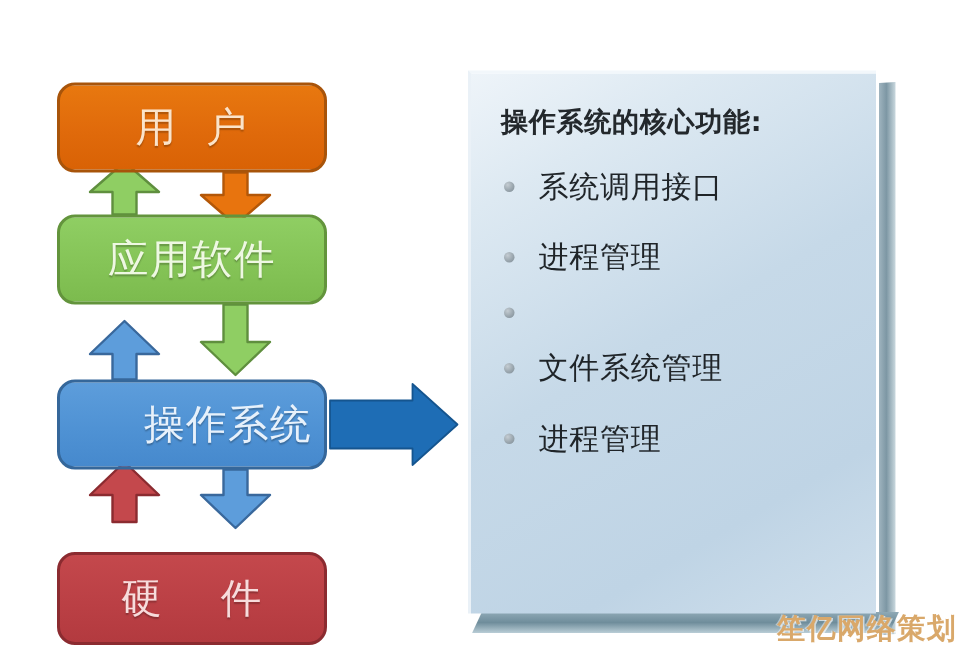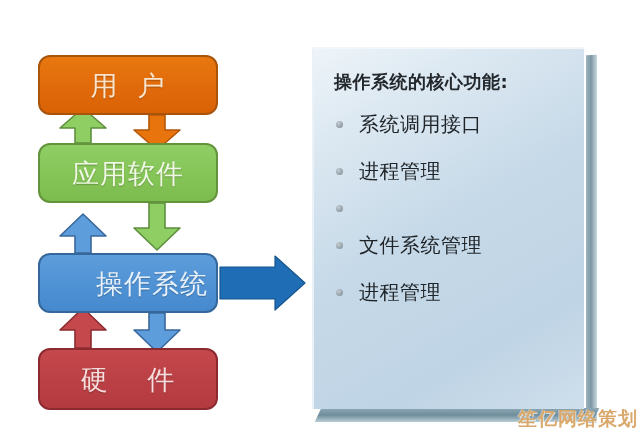--- a/index.html
+++ b/index.html
@@ -58,21 +58,21 @@
   }
   #box-os {
     left: 38px; top: 253px; width: 180px; height: 60px;
     background: linear-gradient(180deg,#5d9ddb 0%, #4f92d4 55%, #4689cd 100%);
     border-color: #35679a;
     color: #e7f1fb;
     font-size: 27px;
     padding-left: 48px;
   }
   #box-hw {
-    left: 38px; top: 348px; width: 180px; height: 62px;
+    left: 38px; top: 368px; width: 180px; height: 62px;
     background: linear-gradient(180deg,#c4484c 0%, #bb4045 55%, #b33a3f 100%);
     border-color: #8b2b30;
     color: #f7dcdc;
     font-size: 27px;
   }
 
   
   #arrow-layer {
     position: absolute;
     left: 0; top: 0;

